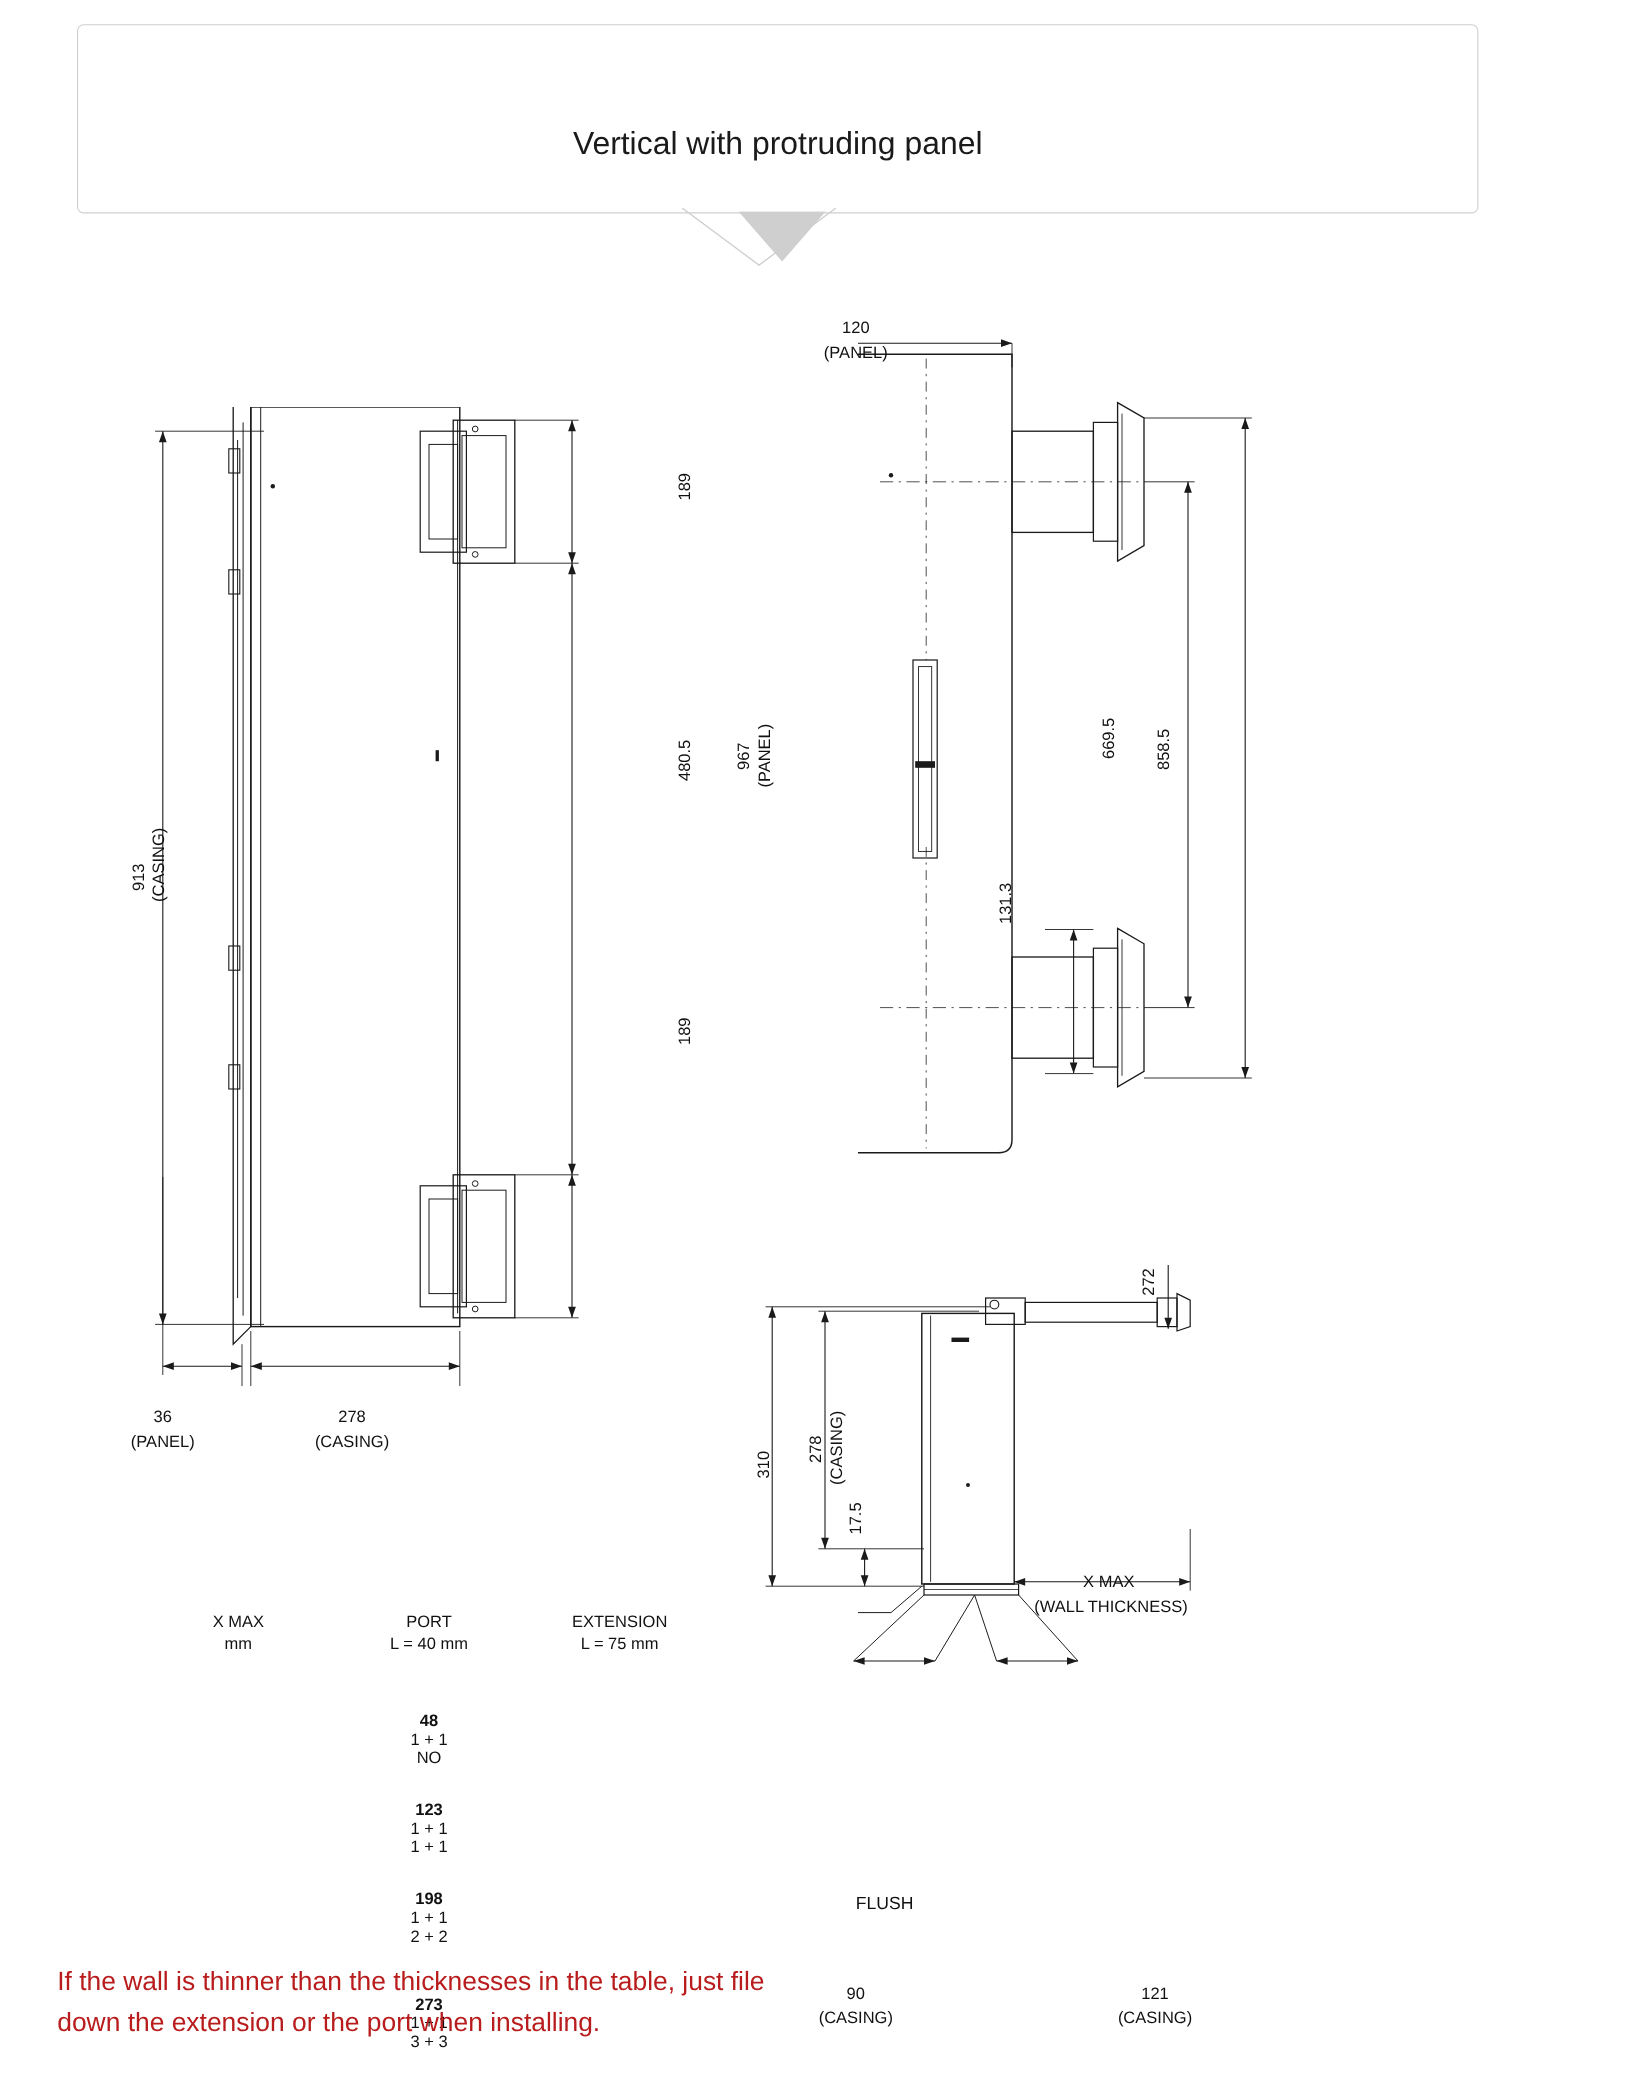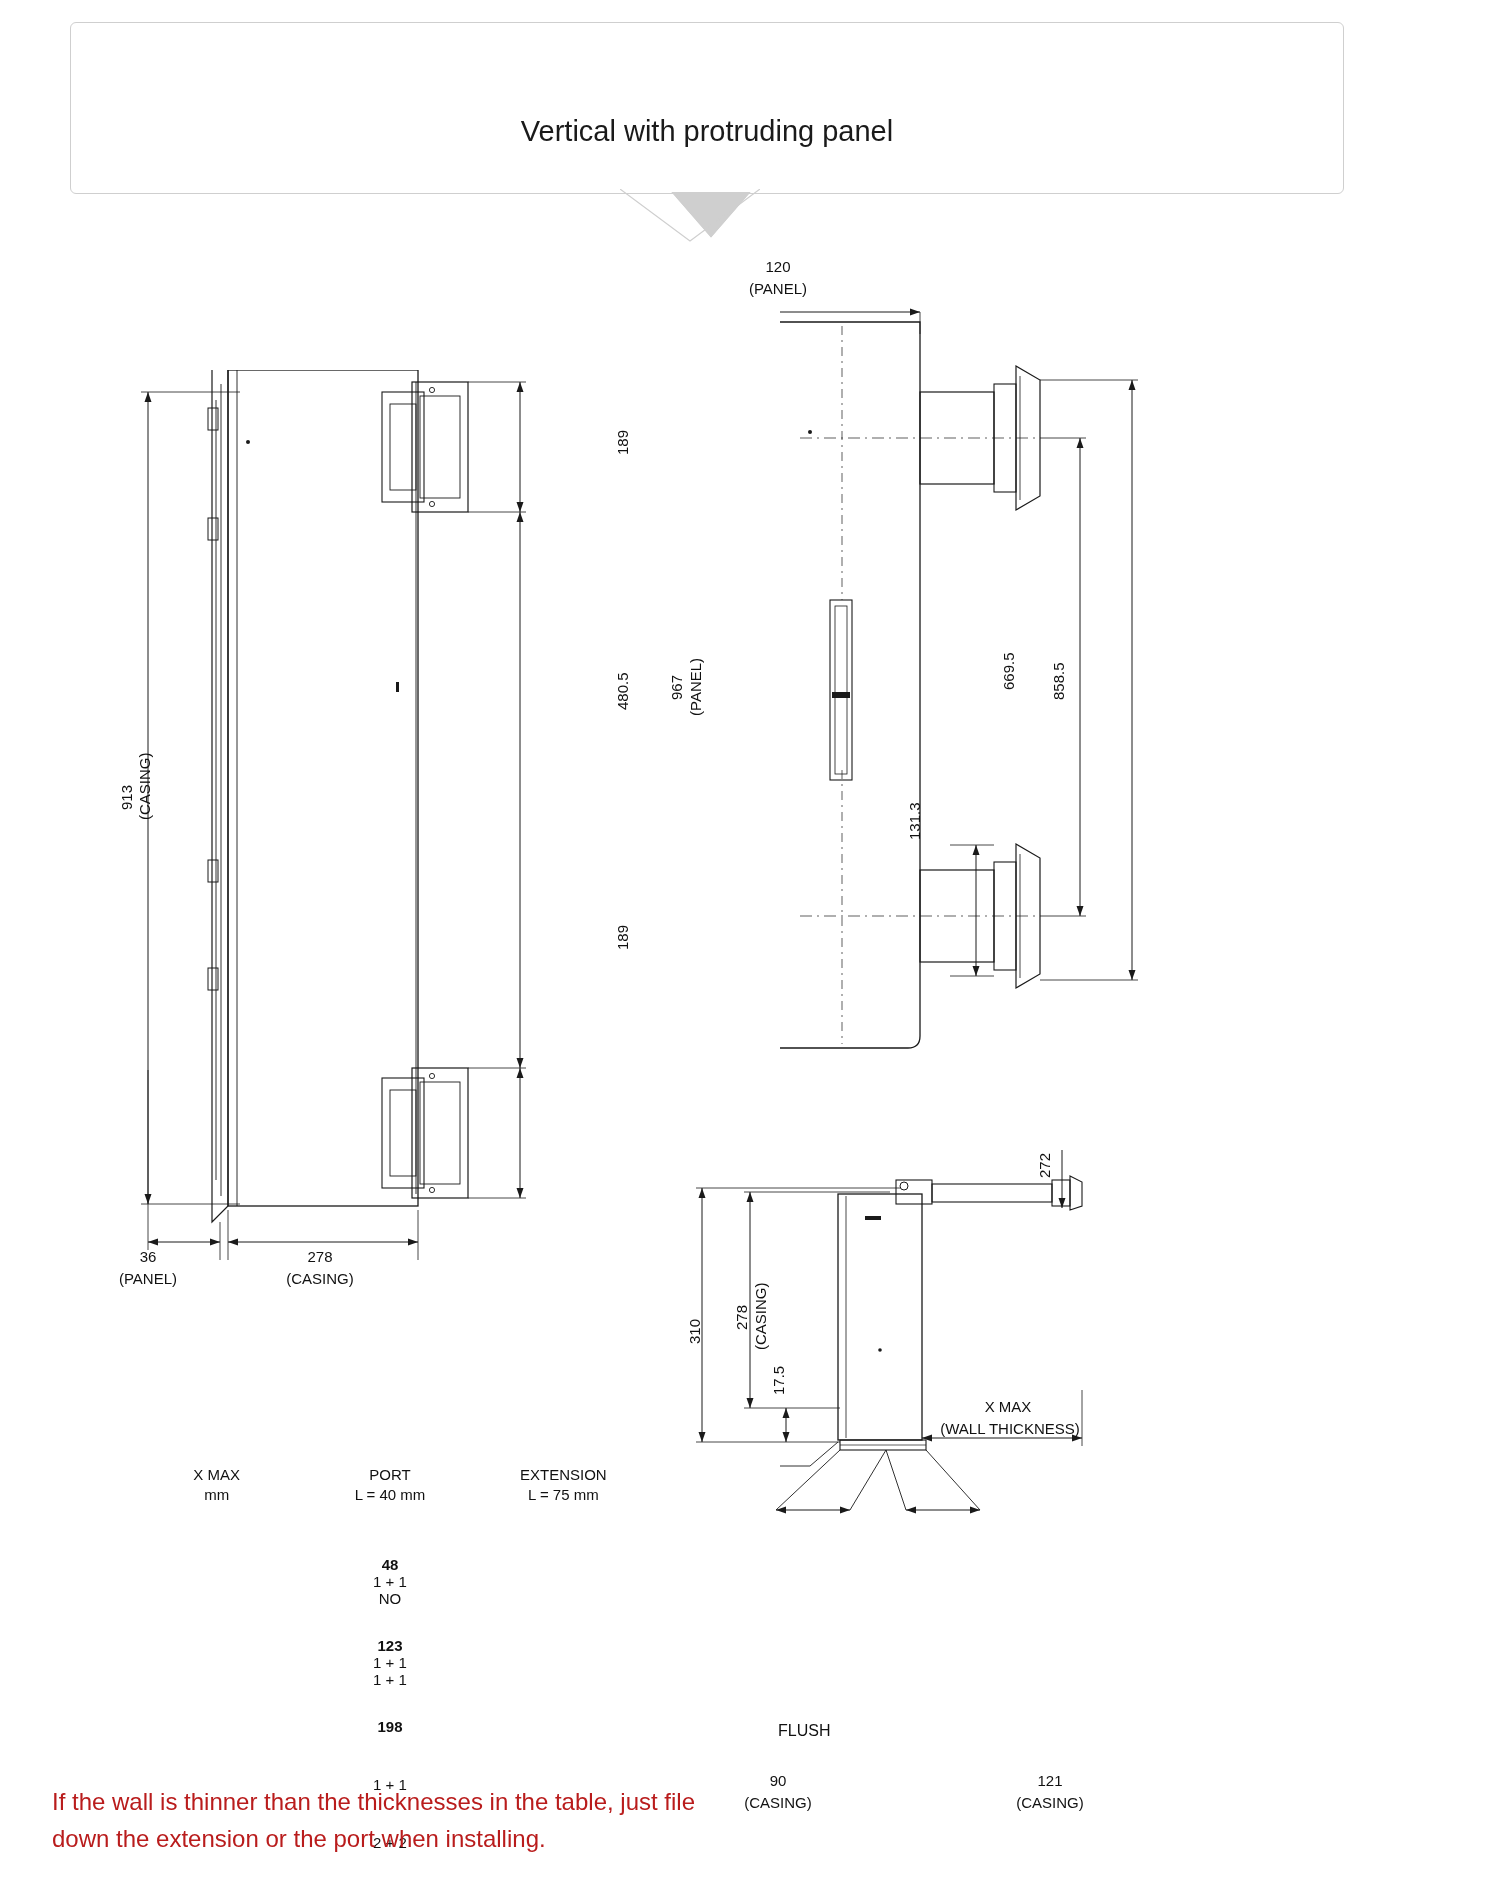--- a/index.html
+++ b/index.html
@@ -34,20 +34,21 @@
   }
   .title-2{
     position:absolute;left:0;top:92px;width:1272px;text-align:center;
     font-size:29px;color:#1a1a1a;
   }
 
   
   .lbl{
     position:absolute;font-size:15px;color:#111;white-space:nowrap;
     line-height:1.15;
+    margin-top:32px;
   }
   .lbl.c{text-align:center;}
   .vert2{
     position:absolute;font-size:15px;color:#111;white-space:nowrap;
     transform-origin:0 0;transform:rotate(-90deg);text-align:center;
   }
 
   
   .tbl{position:absolute;left:130px;top:1465px;width:520px;font-size:15px;}
   .tbl .hrow{display:flex;}
@@ -363,21 +364,21 @@
     <div class="row" style="margin-top:50px;">
       <div class="c1">48</div>
       <div class="c2">1 + 1</div>
       <div class="c3">NO</div>
     </div>
     <div class="row" style="margin-top:30px;">
       <div class="c1">123</div>
       <div class="c2">1 + 1</div>
       <div class="c3">1 + 1</div>
     </div>
-    <div class="row" style="margin-top:30px;gap:41px;">
+    <div class="row" style="margin-top:30px;">
       <div class="c1">198</div>
       <div class="c2">1 + 1</div>
       <div class="c3">2 + 2</div>
     </div>
     <div class="row" style="margin-top:45px;">
       <div class="c1">273</div>
       <div class="c2">1 + 1</div>
       <div class="c3">3 + 3</div>
     </div>
   </div>

